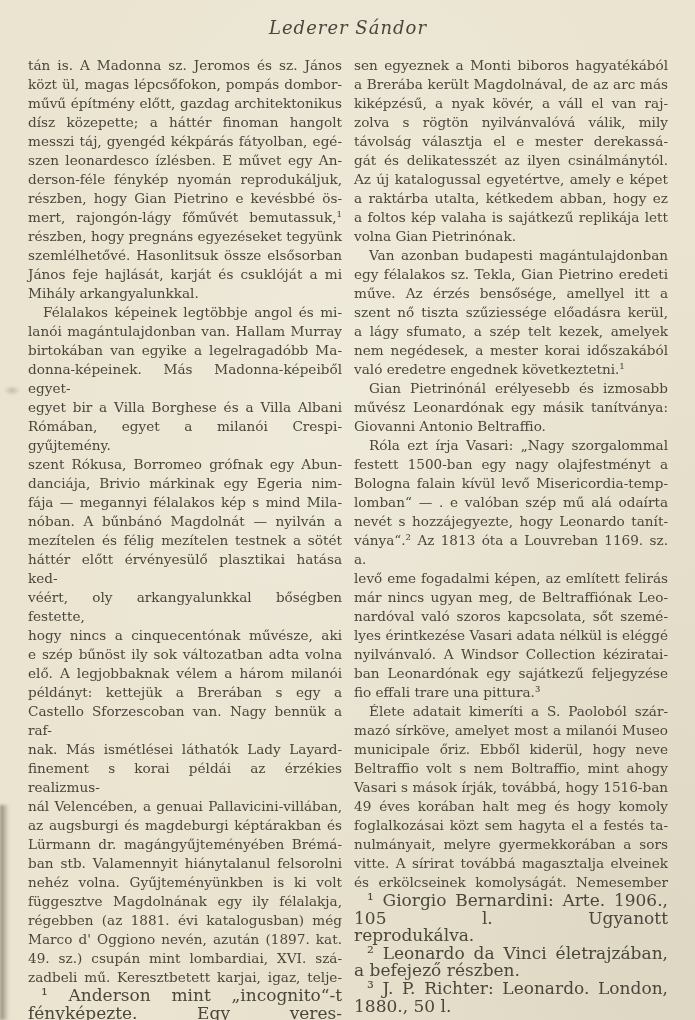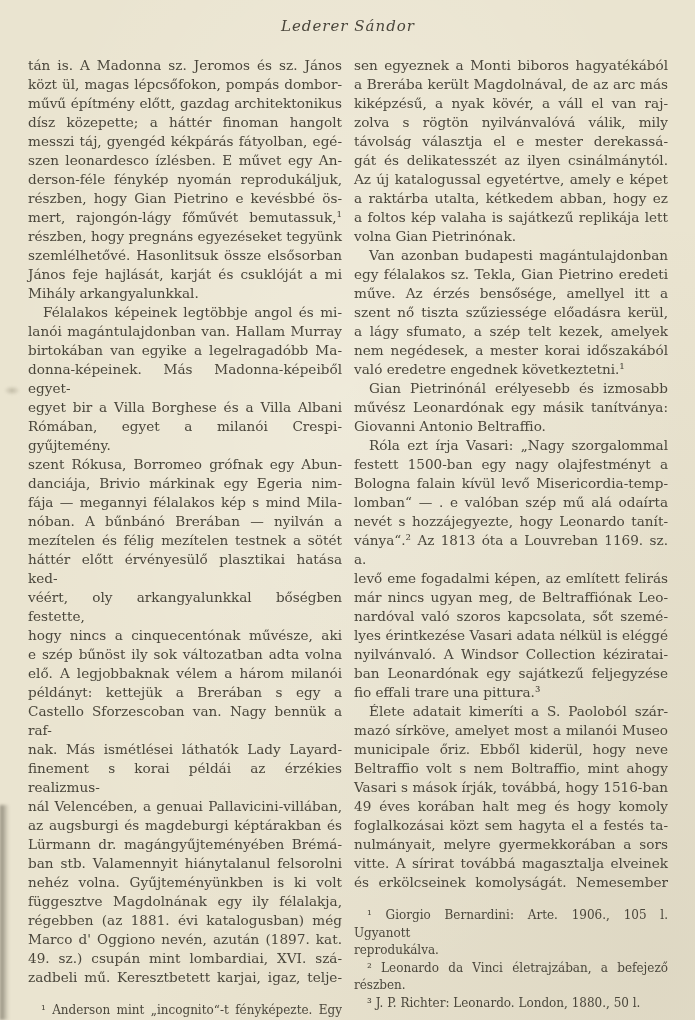--- a/index.html
+++ b/index.html
@@ -14,38 +14,37 @@
                      radial-gradient(ellipse at 95% 95%, rgba(120,110,85,0.10), rgba(0,0,0,0) 55%);
     color:var(--ink);
     font-family:"DejaVu Serif","Liberation Serif",serif;
     position:relative;
     overflow:hidden;
   }
   .page{padding:12px 27px 0 28px;position:relative;}
   .header{
     text-align:center;
     font-style:italic;
-    font-size:15px;
+    font-size:18px;
     letter-spacing:1px;
     height:44px;
     padding-top:5px;
     box-sizing:border-box;
   }
   .columns{display:flex;gap:12px;}
   .col{width:314px;font-size:13.6px;line-height:19px;}
   .para{margin:0;}
   .line{
     text-align:justify;
     text-align-last:justify;
   }
   .line.last{text-align-last:left;}
   .line.ind{text-indent:15px;}
   .fnotes{
-    margin-top:15px;
-    font-size:12px;
+    font-size:17px;
     line-height:17.6px;
   }
   .fnotes .line.ind{text-indent:13px;}
   
   .edge-shadow{
     position:absolute;left:0;bottom:0;width:9px;height:215px;
     background:linear-gradient(to right, rgba(60,56,42,0.55), rgba(60,56,42,0));
     filter:blur(1.5px);
   }
   .smudge{
@@ -83,21 +82,21 @@
           <div class="para">
             <div class="line ind">Félalakos képeinek legtöbbje angol és mi-</div>
             <div class="line">lanói magántulajdonban van. Hallam Murray</div>
             <div class="line">birtokában van egyike a legelragadóbb Ma-</div>
             <div class="line">donna-képeinek. Más Madonna-képeiből egyet-</div>
             <div class="line">egyet bir a Villa Borghese és a Villa Albani</div>
             <div class="line">Rómában, egyet a milanói Crespi-gyűjtemény.</div>
             <div class="line">szent Rókusa, Borromeo grófnak egy Abun-</div>
             <div class="line">danciája, Brivio márkinak egy Egeria nim-</div>
             <div class="line">fája — megannyi félalakos kép s mind Mila-</div>
-            <div class="line">nóban. A bűnbánó Brerában — nyilván a</div>
+            <div class="line">nóban. A bűnbánó Magdolnát — nyilván a</div>
             <div class="line">mezítelen és félig mezítelen testnek a sötét</div>
             <div class="line">háttér előtt érvényesülő plasztikai hatása ked-</div>
             <div class="line">véért, oly arkangyalunkkal bőségben festette,</div>
             <div class="line">hogy nincs a cinquecentónak művésze, aki</div>
             <div class="line">e szép bűnöst ily sok változatban adta volna</div>
             <div class="line">elő. A legjobbaknak vélem a három milanói</div>
             <div class="line">példányt: kettejük a Brerában s egy a</div>
             <div class="line">Castello Sforzescoban van. Nagy bennük a raf-</div>
             <div class="line">nak. Más ismétlései láthatók Lady Layard-</div>
             <div class="line">finement s korai példái az érzékies realizmus-</div>

